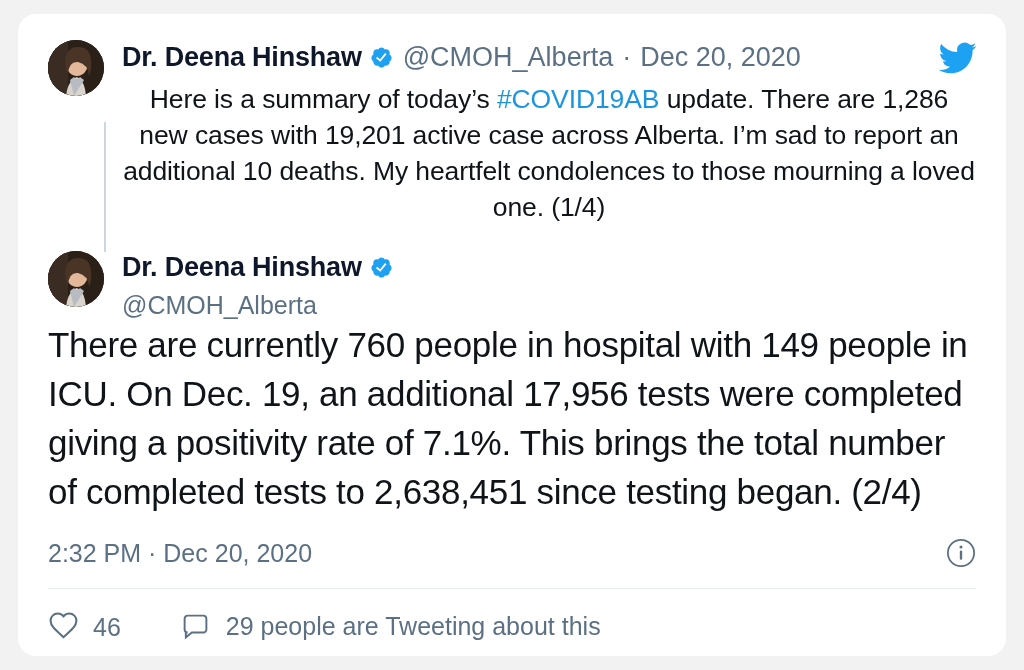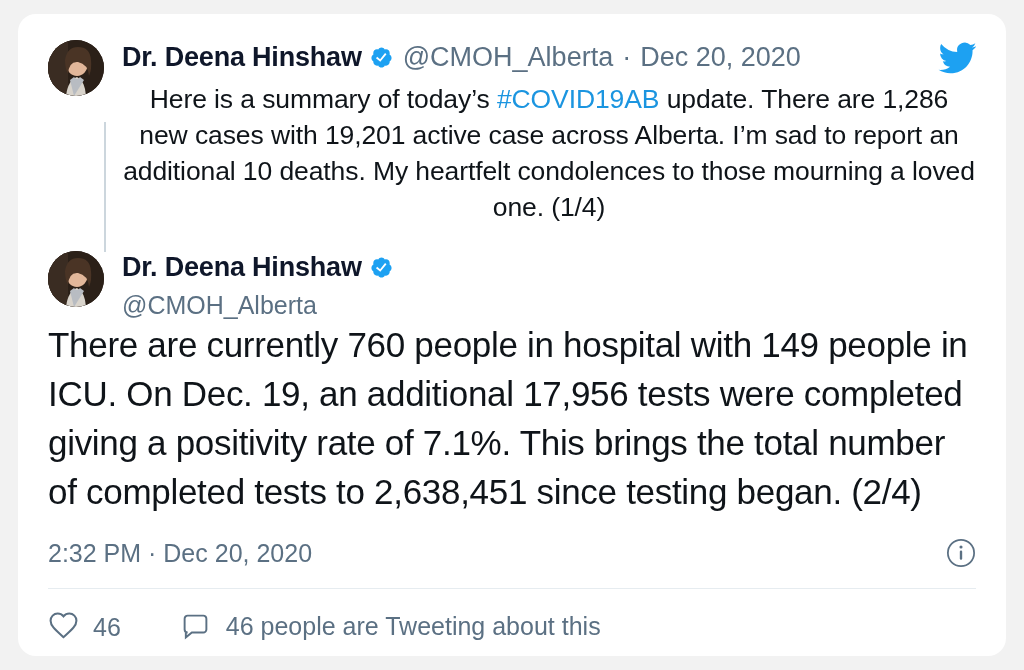--- a/index.html
+++ b/index.html
@@ -289,18 +289,18 @@
           </svg>
         </span>
         <span class="like-count">46</span>
       </div>
       <div class="reply-group action">
         <span class="reply-icon">
           <svg viewBox="0 0 24 24" width="29" height="29" aria-hidden="true">
             <path fill="none" stroke="#5b7083" stroke-width="1.6" d="M3 5.5A2.5 2.5 0 0 1 5.5 3h13A2.5 2.5 0 0 1 21 5.5v9a2.5 2.5 0 0 1-2.5 2.5H9l-5 4v-4H5.5A2.5 2.5 0 0 1 3 14.5z"></path>
           </svg>
         </span>
-        <span class="reply-text">46 people are Tweeting about this</span>
+        <span class="reply-text">29 people are Tweeting about this</span>
       </div>
     </div>
 
   </div>
 </div>
 
 </body></html>

